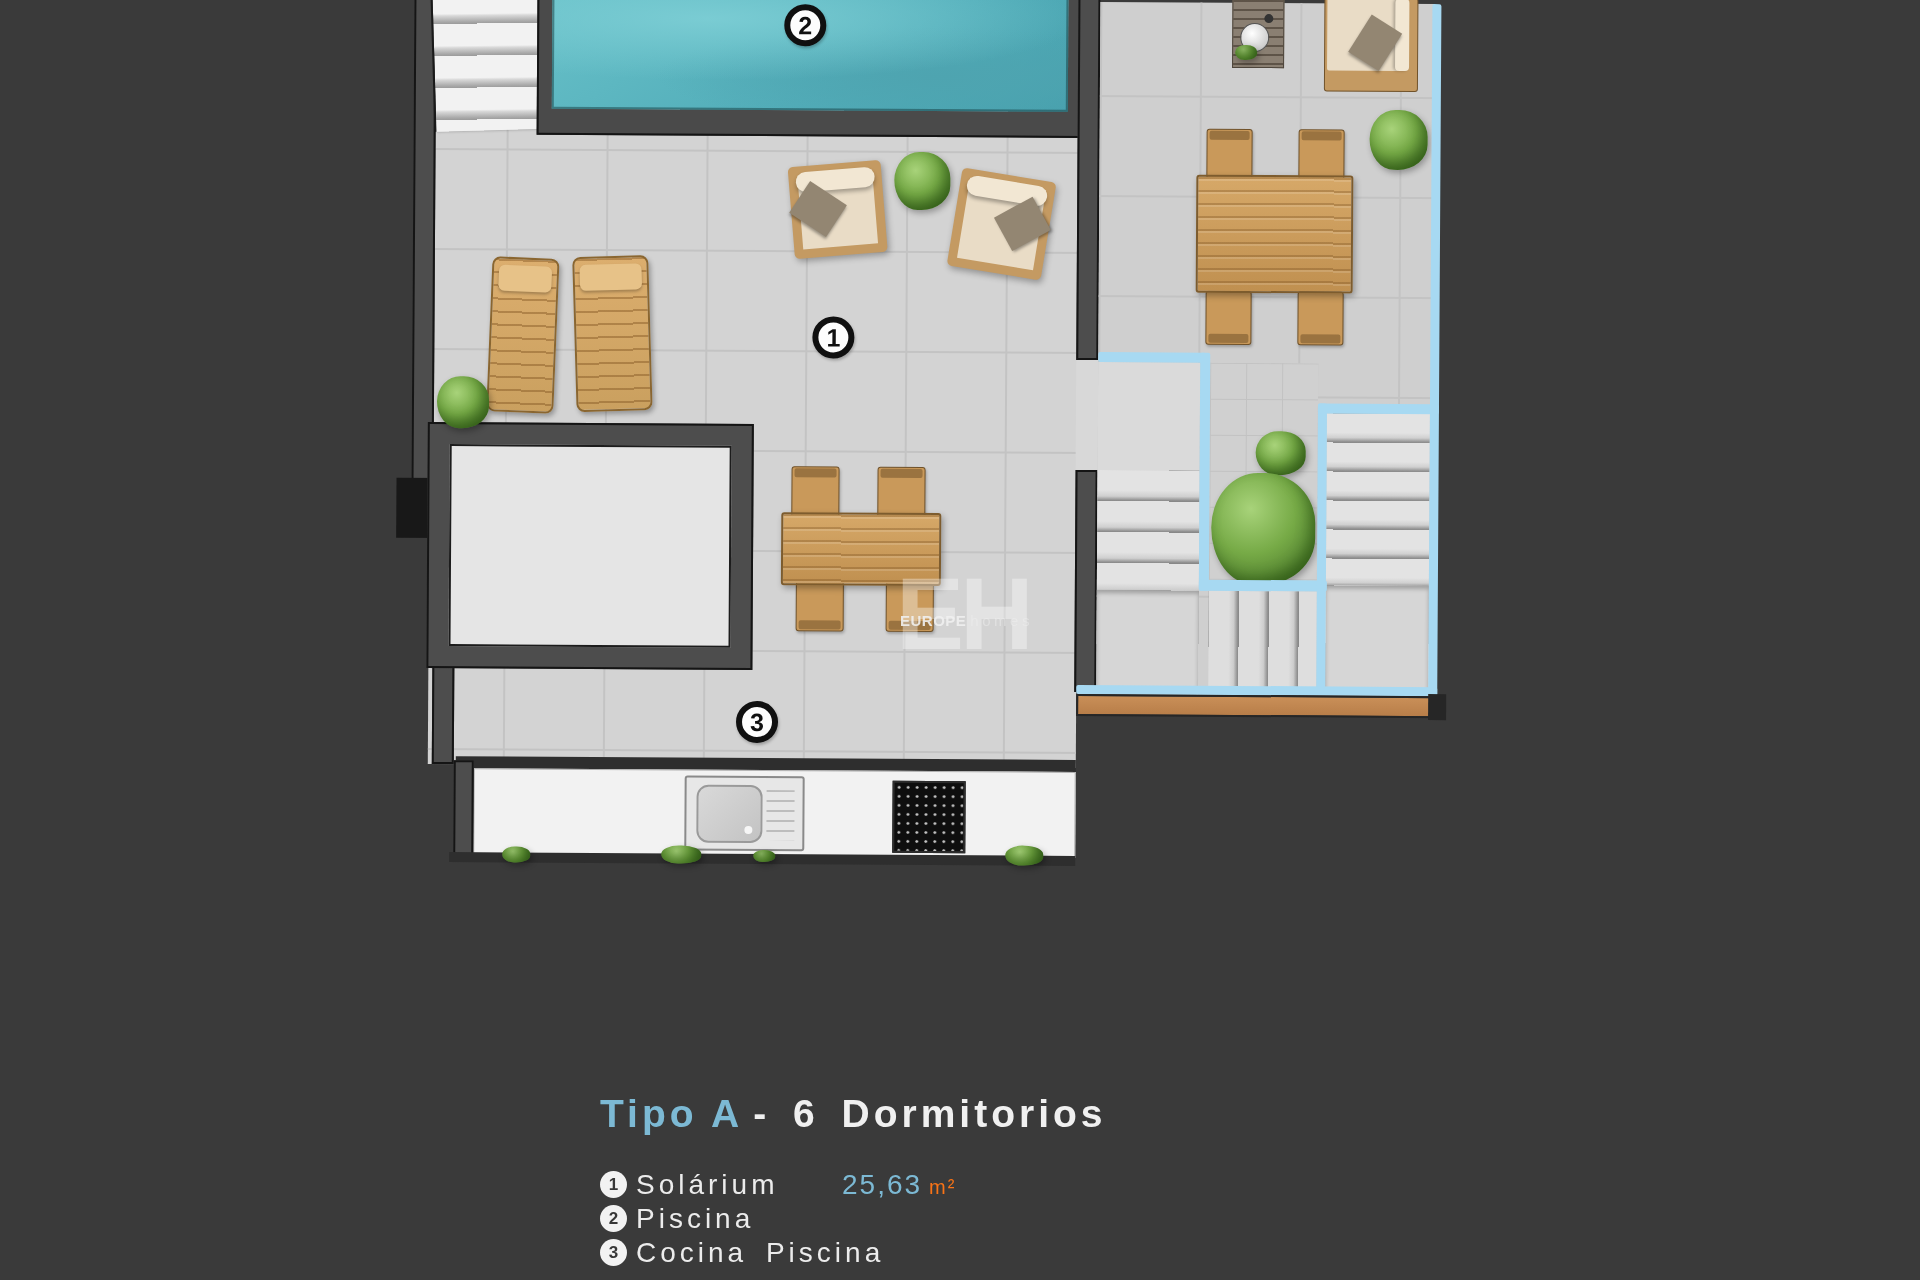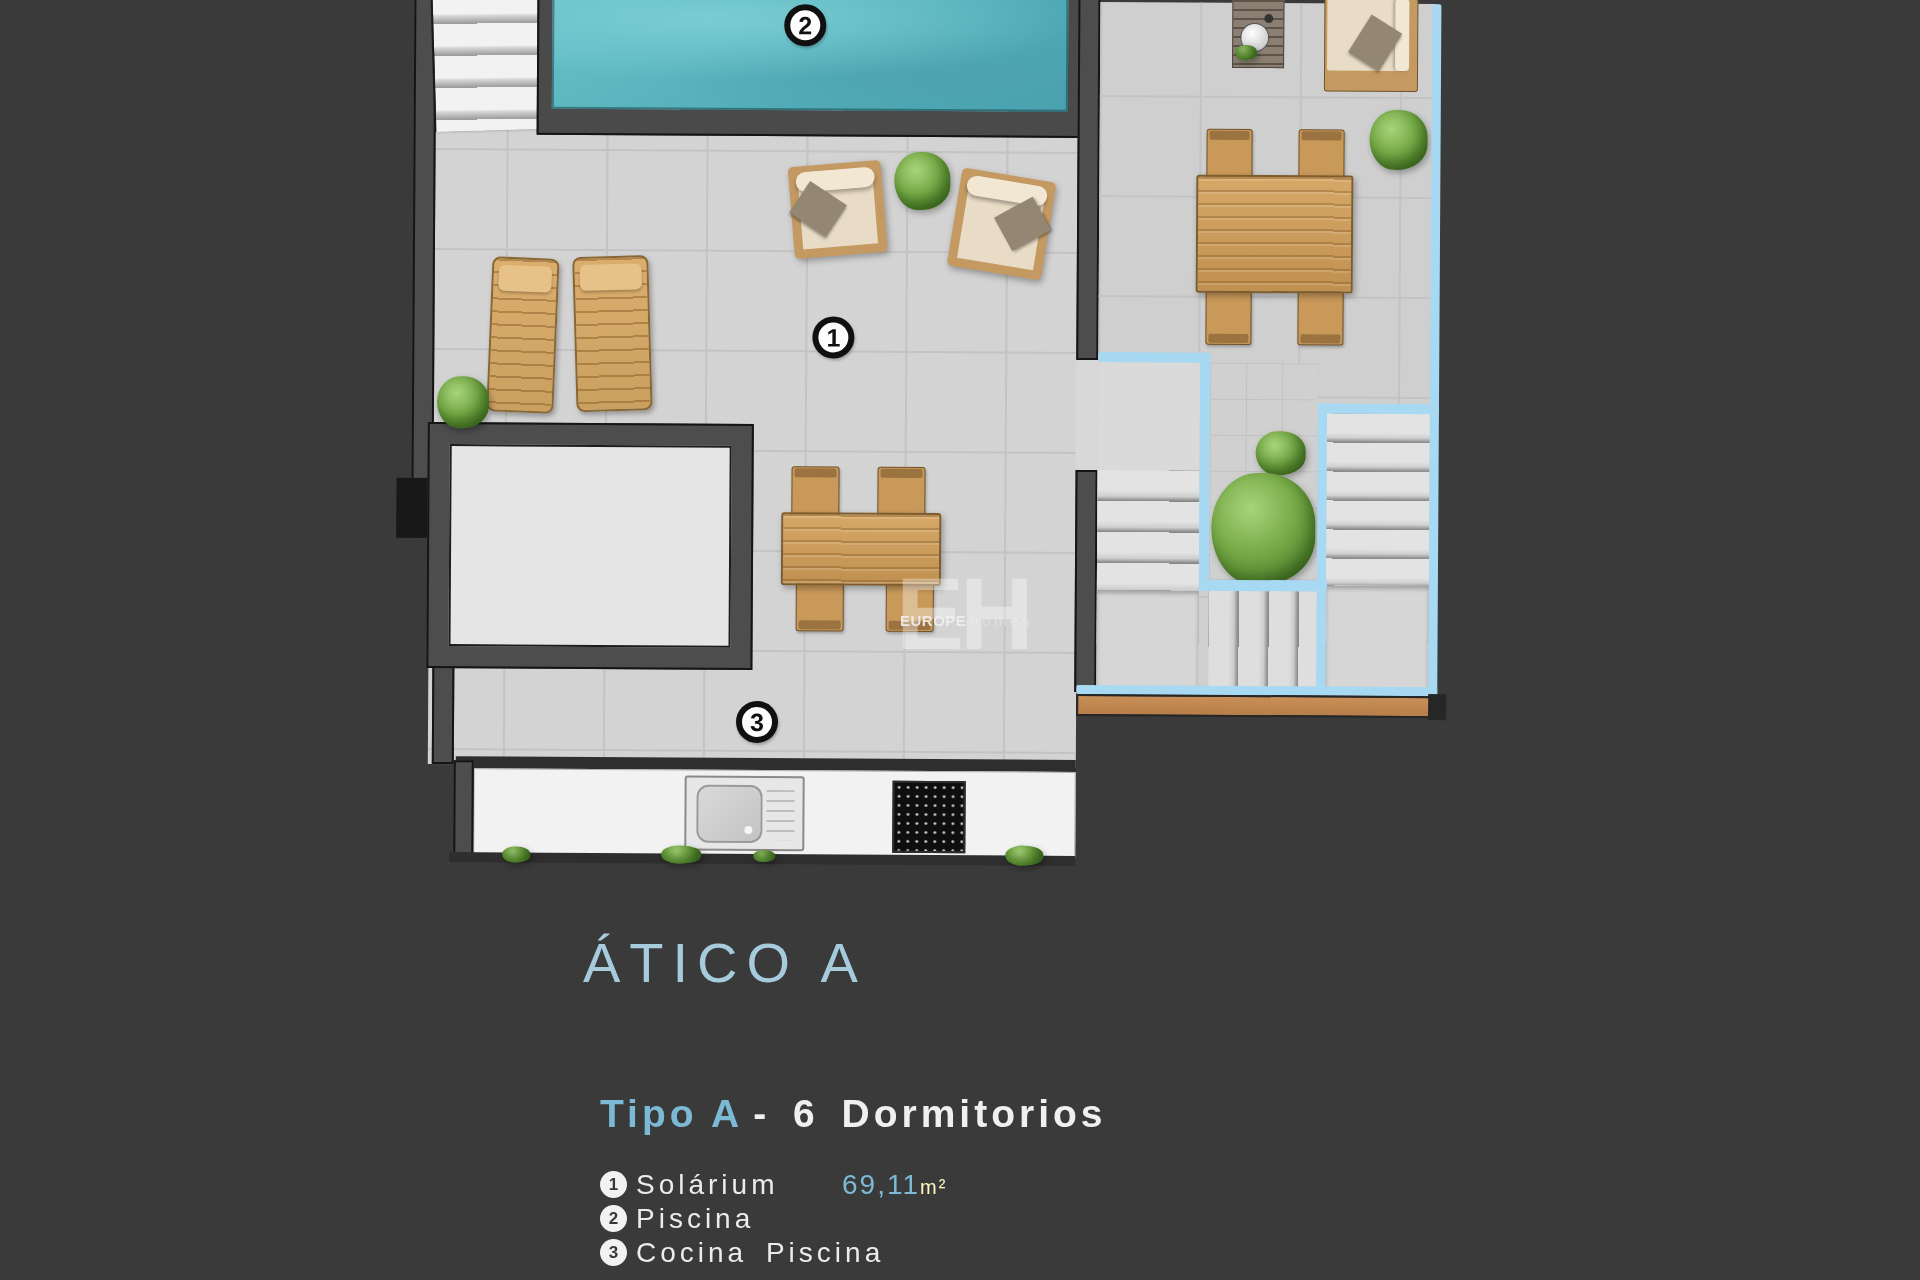--- a/index.html
+++ b/index.html
@@ -85,21 +85,21 @@
   .t2 .blu{color:#a6d0e2;margin-left:28px;}
   .t3{position:absolute;left:600px;top:1092px;font-size:39px;font-weight:bold;letter-spacing:4px;white-space:nowrap;}
   .t3 .blu{color:#7cb9d4;}
   .t3 .wht{color:#f0f0f0;margin-left:10px;word-spacing:8px;}
   .legend{position:absolute;left:600px;top:1170px;}
   .lrow{position:relative;display:flex;align-items:center;height:29px;margin-bottom:5px;}
   .ldot{width:27px;height:27px;border-radius:50%;background:#f2f2f2;color:#373737;font-weight:bold;
     font-size:17px;display:flex;align-items:center;justify-content:center;flex:0 0 27px;}
   .llabel{margin-left:9px;font-size:28px;letter-spacing:4px;word-spacing:7px;color:#ececec;white-space:nowrap;}
   .larea{position:absolute;left:242px;font-size:28px;letter-spacing:2px;color:#7cb9d4;white-space:nowrap;}
-  .lunit{font-size:20px;color:#fef9c3;}
+  .lunit{font-size:20px;margin-left:7px;color:#f97316;}
 </style>
 </head>
 <body>
 
 <div class="stage">
   <div class="plan">
 
     <div class="tiles" style="left:430px;top:0;width:648px;height:766px;background-position:75px 50px;"></div>
 
     <div class="abs" style="left:458px;top:758px;width:620px;height:12px;background:#2e2e2e;"></div>
@@ -203,31 +203,30 @@
     <div class="abs" style="left:1430px;top:690px;width:18px;height:26px;background:#262626;"></div>
   </div>
 
   <div class="watermark">
     <div class="wm-big">EH</div>
     <div class="wm-small">
       <span class="b">EUROPE</span><span class="l">homes</span>
     </div>
   </div>
 
-  <div class="t1">ÁTICO A</div>
   <div class="t3">
     <span class="blu">Tipo A</span><span class="wht">- 6 Dormitorios</span>
   </div>
 
   <div class="legend">
     <div class="lrow">
       <span class="ldot">1</span>
       <span class="llabel">Solárium</span>
       <span class="larea">
-        <span>69,11</span><span class="lunit">m²</span>
+        <span>25,63</span><span class="lunit">m²</span>
       </span>
     </div>
     <div class="lrow">
       <span class="ldot">2</span>
       <span class="llabel">Piscina</span>
     </div>
     <div class="lrow">
       <span class="ldot">3</span>
       <span class="llabel">Cocina Piscina</span>
     </div>

